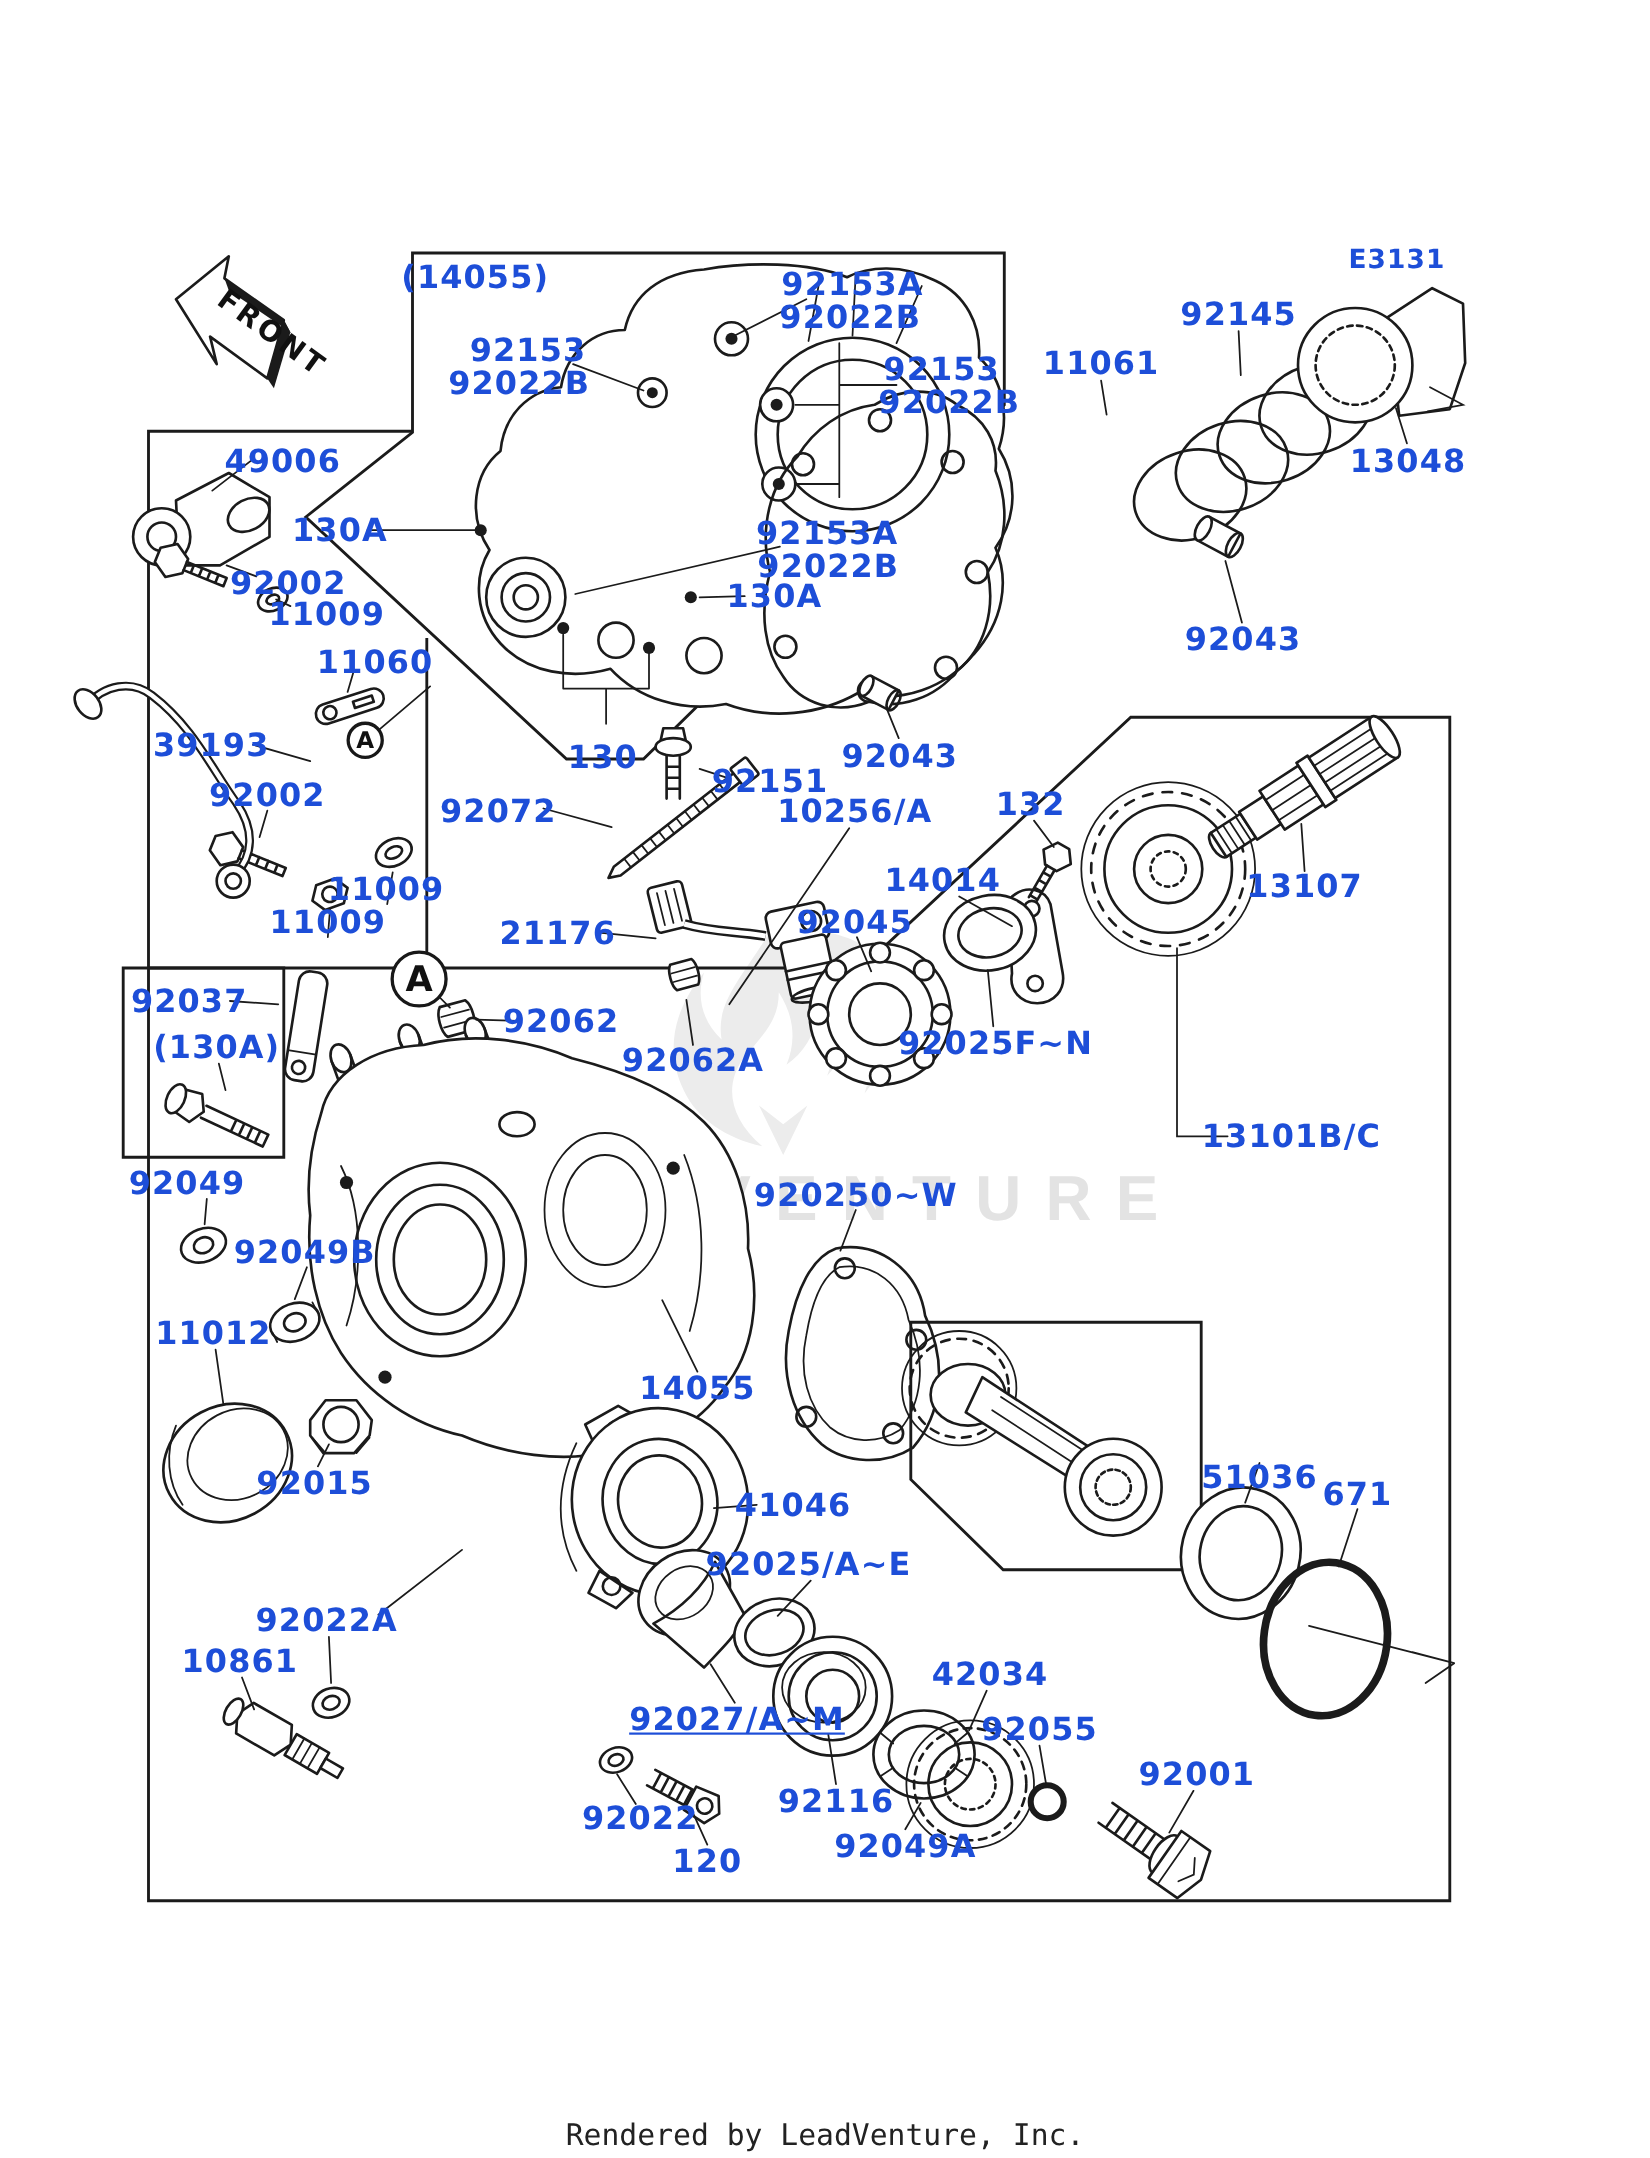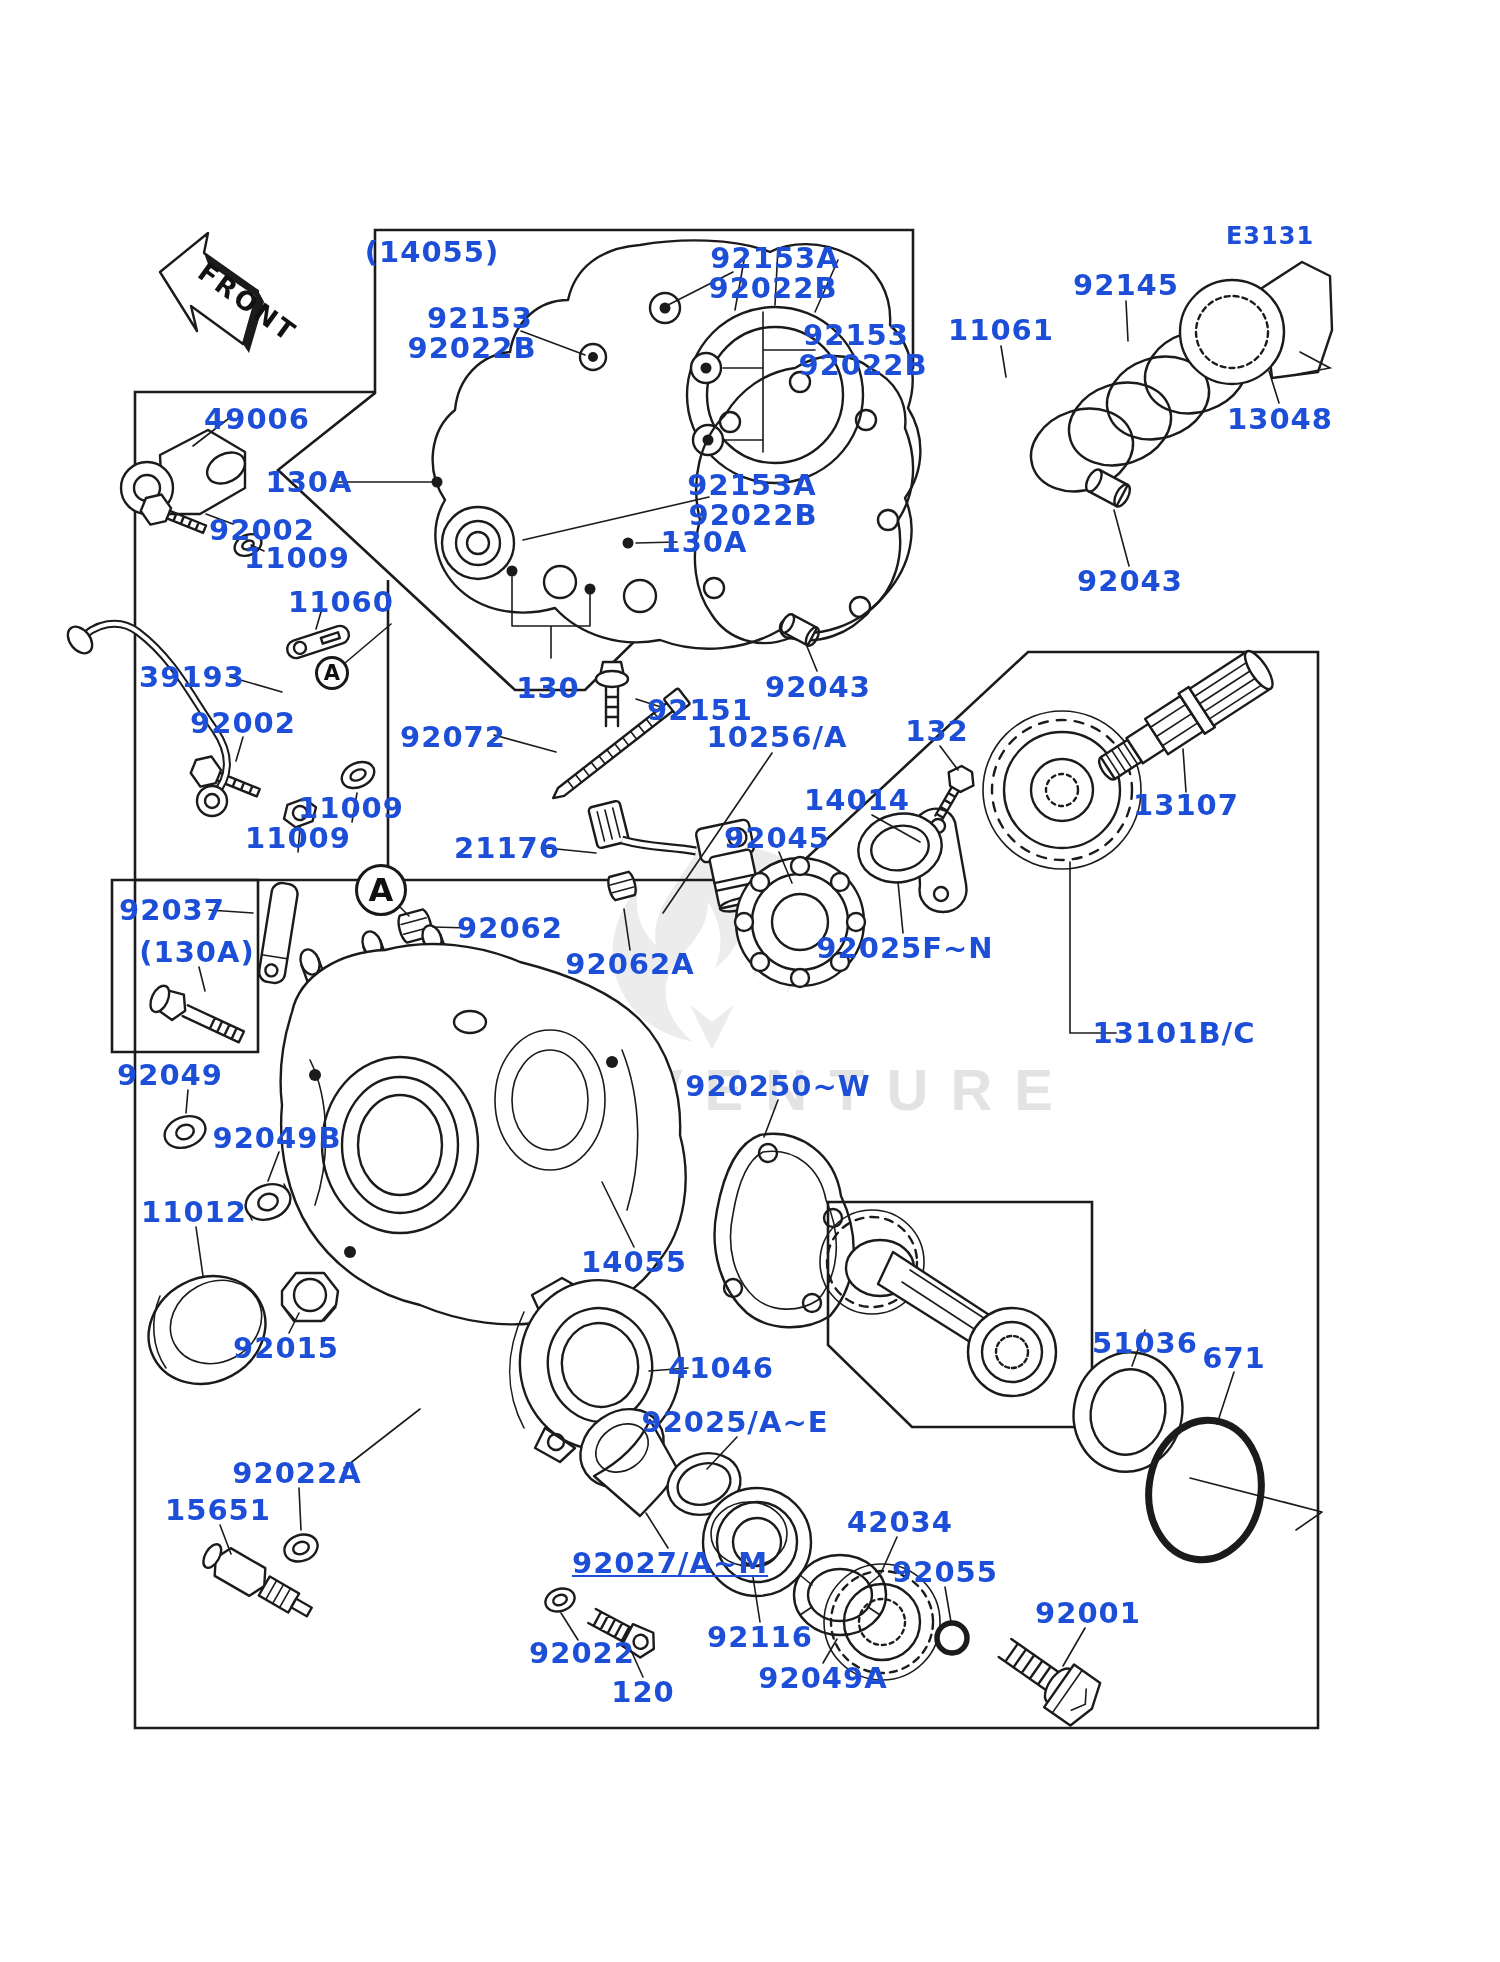--- a/index.html
+++ b/index.html
@@ -484,28 +484,29 @@
       <div class="plabel" style="left: 778px; top: 1086px;">920250~W</div>
       <div class="plabel" style="left: 277px; top: 1138px;">92049B</div>
       <div class="plabel" style="left: 194px; top: 1212px;">11012</div>
       <div class="plabel" style="left: 634px; top: 1262px;">14055</div>
       <div class="plabel" style="left: 1145px; top: 1315px; margin-top: 28px;">51036</div>
       <div class="plabel" style="left: 286px; top: 1348px;">92015</div>
       <div class="plabel" style="left: 1234px; top: 1358px;">671</div>
       <div class="plabel" style="left: 721px; top: 1368px;">41046</div>
       <div class="plabel" style="left: 735px; top: 1422px;">92025/A~E</div>
       <div class="plabel" style="left: 297px; top: 1473px;">92022A</div>
-      <div class="plabel" style="left: 218px; top: 1510px;">15651</div>
+      <div class="plabel" style="left: 218px; top: 1510px;">10861</div>
       <div class="plabel" style="left: 900px; top: 1522px;">42034</div>
       <div class="plabel" style="left: 670px; top: 1563px; text-decoration: underline;">92027/A~M</div>
       <div class="plabel" style="left: 945px; top: 1572px;">92055</div>
       <div class="plabel" style="left: 1088px; top: 1613px;">92001</div>
       <div class="plabel" style="left: 760px; top: 1637px;">92116</div>
       <div class="plabel" style="left: 582px; top: 1653px;">92022</div>
       <div class="plabel" style="left: 823px; top: 1678px;">92049A</div>
       <div class="plabel" style="left: 643px; top: 1692px;">120</div>
       <div class="amark" style="left: 332px; top: 673px; width: 34px; height: 34px; font-size: 21px;">A</div>
       <div class="amark" style="left: 381px; top: 890px; width: 52px; height: 52px; font-size: 32px;">A</div>
     </div>
 
   <div class="plabel" style="font-size: 24px; left: 1270px; top: 236px;" id="diagram-code">E3131</div>
 
+  <div class="footer">Rendered by LeadVenture, Inc.</div>
 </div>
 
 </body></html>

